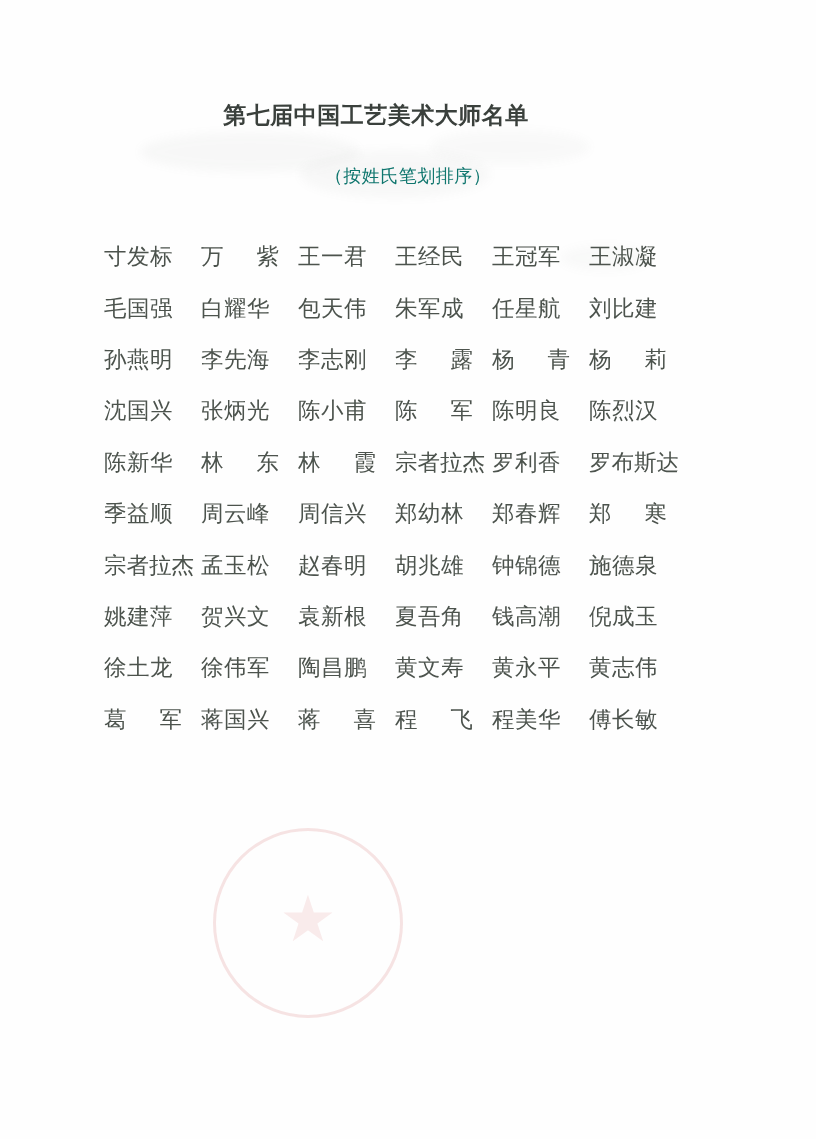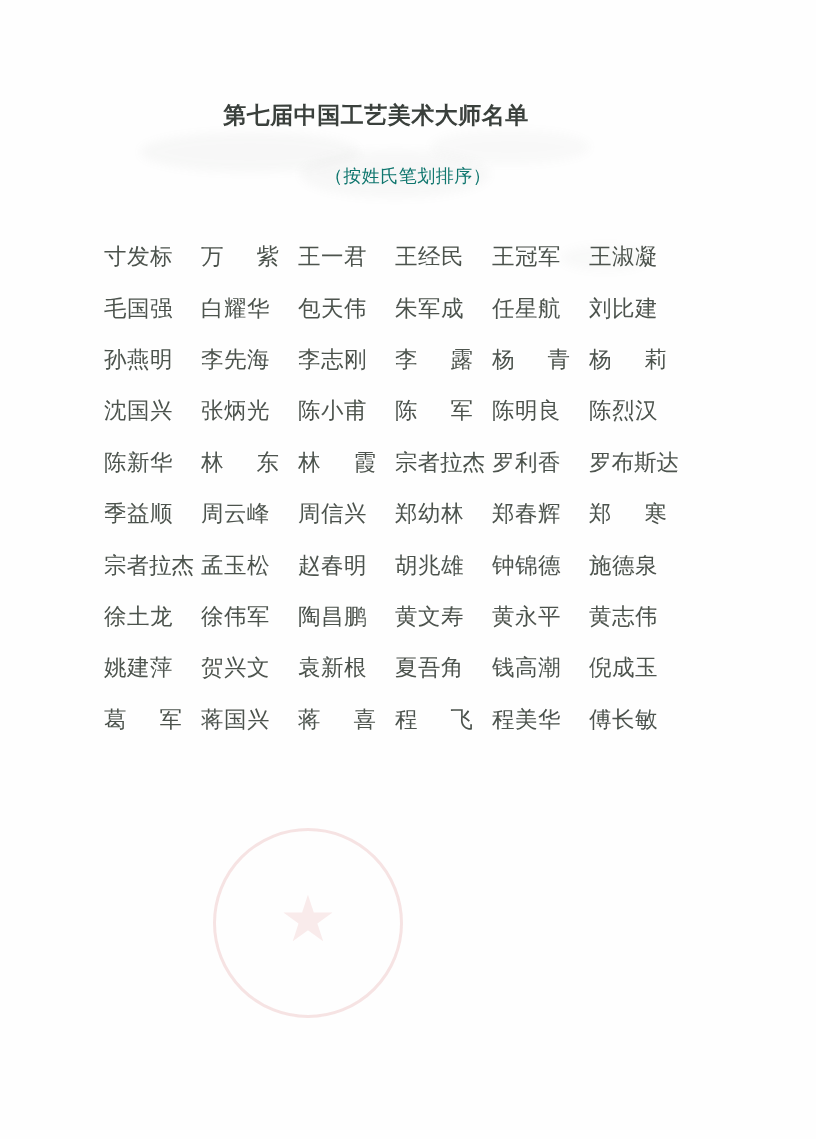--- a/index.html
+++ b/index.html
@@ -204,36 +204,36 @@
       </div>
       <div class="name-row">
         <div class="name-cell len4">宗者拉杰</div>
         <div class="name-cell len3">孟玉松</div>
         <div class="name-cell len3">赵春明</div>
         <div class="name-cell len3">胡兆雄</div>
         <div class="name-cell len3">钟锦德</div>
         <div class="name-cell len3">施德泉</div>
       </div>
       <div class="name-row">
+        <div class="name-cell len3">姚建萍</div>
+        <div class="name-cell len3">贺兴文</div>
+        <div class="name-cell len3">袁新根</div>
+        <div class="name-cell len3">夏吾角</div>
+        <div class="name-cell len3">钱高潮</div>
+        <div class="name-cell len3">倪成玉</div>
+      </div>
+      <div class="name-row">
         <div class="name-cell len3">徐土龙</div>
         <div class="name-cell len3">徐伟军</div>
         <div class="name-cell len3">陶昌鹏</div>
         <div class="name-cell len3">黄文寿</div>
         <div class="name-cell len3">黄永平</div>
         <div class="name-cell len3">黄志伟</div>
       </div>
       <div class="name-row">
-        <div class="name-cell len3">姚建萍</div>
-        <div class="name-cell len3">贺兴文</div>
-        <div class="name-cell len3">袁新根</div>
-        <div class="name-cell len3">夏吾角</div>
-        <div class="name-cell len3">钱高潮</div>
-        <div class="name-cell len3">倪成玉</div>
-      </div>
-      <div class="name-row">
         <div class="name-cell len2">
           <span>葛</span>
           <span>军</span>
         </div>
         <div class="name-cell len3">蒋国兴</div>
         <div class="name-cell len2">
           <span>蒋</span>
           <span>喜</span>
         </div>
         <div class="name-cell len2">

